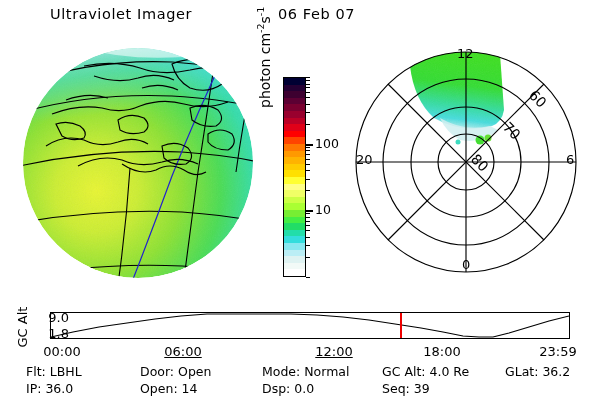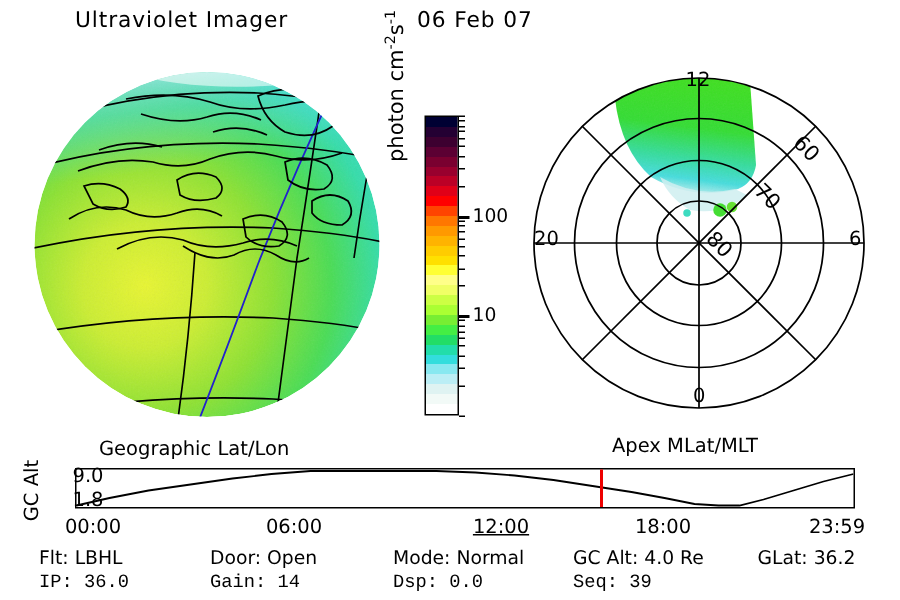--- a/index.html
+++ b/index.html
@@ -177,21 +177,21 @@
     top: 364px;
     width: 600px;
     height: 34px;
   }
   .status .cell {
     position: absolute;
     font-size: 12.5px;
     white-space: nowrap;
   }
   .row1 { top: 0; }
-  .row2 { top: 17px; font-family: Liberation Mono, monospace; }
+  .row2 { top: 17px; }
   .c0 { left: 10px; }
   .c1 { left: 124px; }
   .c2 { left: 246px; }
   .c3 { left: 366px; }
   .c4 { left: 489px; }
 </style>
 </head>
 <body>
 
 <div id="root">
@@ -263,21 +263,20 @@
           <path d="M56 118 Q78 106 100 112 Q118 120 140 114 Q158 108 176 116"></path>
           <path d="M100 116 Q118 128 134 122 Q148 114 162 122 Q174 130 184 124"></path>
           <path d="M140 98 Q154 92 166 100 Q174 110 164 116 Q150 118 142 110 Z"></path>
           <path d="M168 60 Q182 54 196 62 Q204 72 194 78 Q180 80 170 72 Z"></path>
           <path d="M186 86 Q198 78 210 86 Q216 96 206 102 Q192 102 186 94 Z"></path>
           <path d="M44 52 Q66 44 86 50"></path>
           <path d="M120 40 Q138 34 156 42"></path>
         </g>
       </svg>
     </div>
-    <div class="alt-cap cap-geo" style="top:244px; position:absolute; left:44px;">Geographic Lat/Lon</div>
   </div>
 
   <div class="cbar-axis-title">
     <span>photon cm</span><sup>-2</sup><span>s</span><sup>-1</sup>
   </div>
 
   <div class="cbar-wrap">
     <div class="cbar-gradient" id="cbarGrad" style="background: linear-gradient(rgb(0, 0, 51) 0%, rgb(0, 0, 51) 3.333%, rgb(36, 0, 51) 3.333%, rgb(36, 0, 51) 6.667%, rgb(61, 0, 48) 6.667%, rgb(61, 0, 48) 10%, rgb(92, 0, 51) 10%, rgb(92, 0, 51) 13.333%, rgb(122, 0, 48) 13.333%, rgb(122, 0, 48) 16.667%, rgb(153, 0, 46) 16.667%, rgb(153, 0, 46) 20%, rgb(187, 0, 38) 20%, rgb(187, 0, 38) 23.333%, rgb(224, 0, 24) 23.333%, rgb(224, 0, 24) 26.667%, rgb(255, 0, 0) 26.667%, rgb(255, 0, 0) 30%, rgb(255, 68, 0) 30%, rgb(255, 68, 0) 33.333%, rgb(255, 119, 0) 33.333%, rgb(255, 119, 0) 36.667%, rgb(255, 153, 0) 36.667%, rgb(255, 153, 0) 40%, rgb(255, 179, 0) 40%, rgb(255, 179, 0) 43.333%, rgb(255, 204, 0) 43.333%, rgb(255, 204, 0) 46.667%, rgb(255, 224, 0) 46.667%, rgb(255, 224, 0) 50%, rgb(255, 255, 51) 50%, rgb(255, 255, 51) 53.333%, rgb(255, 255, 136) 53.333%, rgb(255, 255, 136) 56.667%, rgb(240, 255, 102) 56.667%, rgb(240, 255, 102) 60%, rgb(204, 255, 68) 60%, rgb(204, 255, 68) 63.333%, rgb(170, 255, 51) 63.333%, rgb(170, 255, 51) 66.667%, rgb(119, 238, 51) 66.667%, rgb(119, 238, 51) 70%, rgb(68, 238, 68) 70%, rgb(68, 238, 68) 73.333%, rgb(34, 221, 102) 73.333%, rgb(34, 221, 102) 76.667%, rgb(34, 221, 170) 76.667%, rgb(34, 221, 170) 80%, rgb(51, 221, 221) 80%, rgb(51, 221, 221) 83.333%, rgb(136, 232, 240) 83.333%, rgb(136, 232, 240) 86.667%, rgb(187, 238, 245) 86.667%, rgb(187, 238, 245) 90%, rgb(223, 243, 242) 90%, rgb(223, 243, 242) 93.333%, rgb(242, 250, 247) 93.333%, rgb(242, 250, 247) 96.667%, rgb(255, 255, 255) 96.667%, rgb(255, 255, 255) 100%);"></div>
     <div class="cbar-ticks" id="cbarTicks">
         <i style="top: 200px;"></i>
@@ -367,49 +366,46 @@
         <text x="0" y="0" transform="translate(118,112) rotate(45)">80</text>
       </g>
     </svg>
 
     <span class="polar-lbl" style="left:105px; top:-2px;">12</span>
     <span class="polar-lbl" style="left:4px; top:104px;">20</span>
     <span class="polar-lbl" style="left:214px; top:104px;">6</span>
     <span class="polar-lbl" style="left:110px; top:209px;">0</span>
   </div>
 
-  <div class="alt-section">
-    <span class="alt-cap cap_apex">Apex MLat/MLT</span>
-  </div>
 
   <div class="alt-ylab" style="left:-2px; top:316px; width:48px;">GC Alt</div>
   <div class="alt-ytick" style="left:0px; top:310px; width:46px;">9.0</div>
   <div class="alt-ytick" style="left:0px; top:326px; width:46px;">1.8</div>
 
   <div class="alt-box">
     <svg width="518" height="25" viewBox="0 0 518 25" preserveAspectRatio="none">
       <polyline fill="none" stroke="#000" stroke-width="1.2" points="0,24 22,19 48,14 76,10 104,6 130,3 156,1 184,1 212,1 240,1
                 266,2 292,4 318,7 344,11 370,15 392,19 412,23 428,24 442,24
                 458,20 478,14 498,8 518,3"></polyline>
     </svg>
   </div>
   <div class="alt-marker" style="left:400px;"></div>
 
   <span class="xtick" style="left:62px;">00:00</span>
-  <span class="xtick" style="left:196px;">06:00</span>
+  <span class="xtick" style="left:183px;text-decoration:underline;">06:00</span>
   <span class="xtick" style="left:334px;text-decoration:underline;">12:00</span>
   <span class="xtick" style="left:442px;">18:00</span>
   <span class="xtick" style="left:558px;">23:59</span>
 
   <div class="status">
     <span class="cell row1 c0"><span>Flt:</span> <span>LBHL</span></span>
     <span class="cell row1 c2"><span>Mode:</span> <span>Normal</span></span>
     <span class="cell row1 c1"><span>Door:</span> <span>Open</span></span>
     <span class="cell row1 c3"><span>GC Alt:</span> <span>4.0 Re</span></span>
     <span class="cell row1 c4"><span>GLat:</span> <span>36.2</span></span>
 
     <span class="cell row2 c0"><span>IP:</span> <span>36.0</span></span>
-    <span class="cell row2 c1"><span>Gain:</span> <span>14</span></span>
+    <span class="cell row2 c1"><span>Open:</span> <span>14</span></span>
     <span class="cell row2 c2"><span>Dsp:</span> <span>0.0</span></span>
     <span class="cell row2 c3"><span>Seq:</span> <span>39</span></span>
   </div>
 
 </div>
 
 </body></html>

